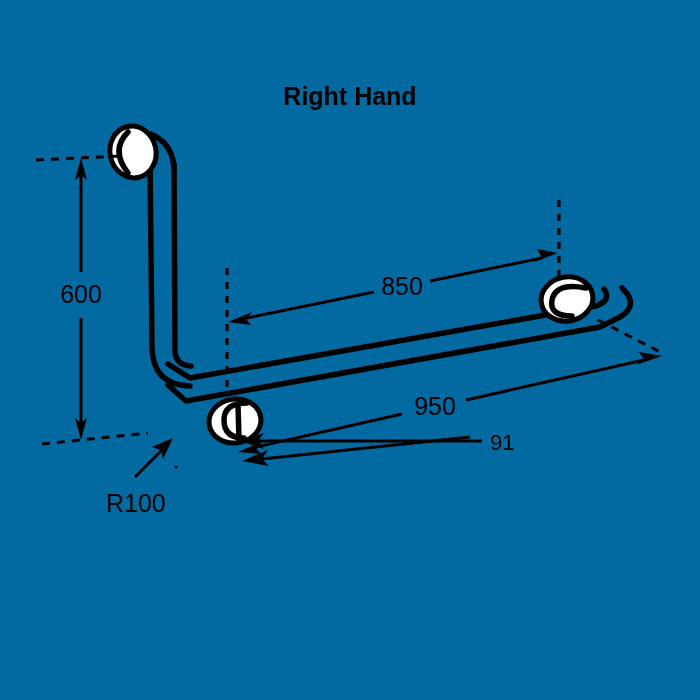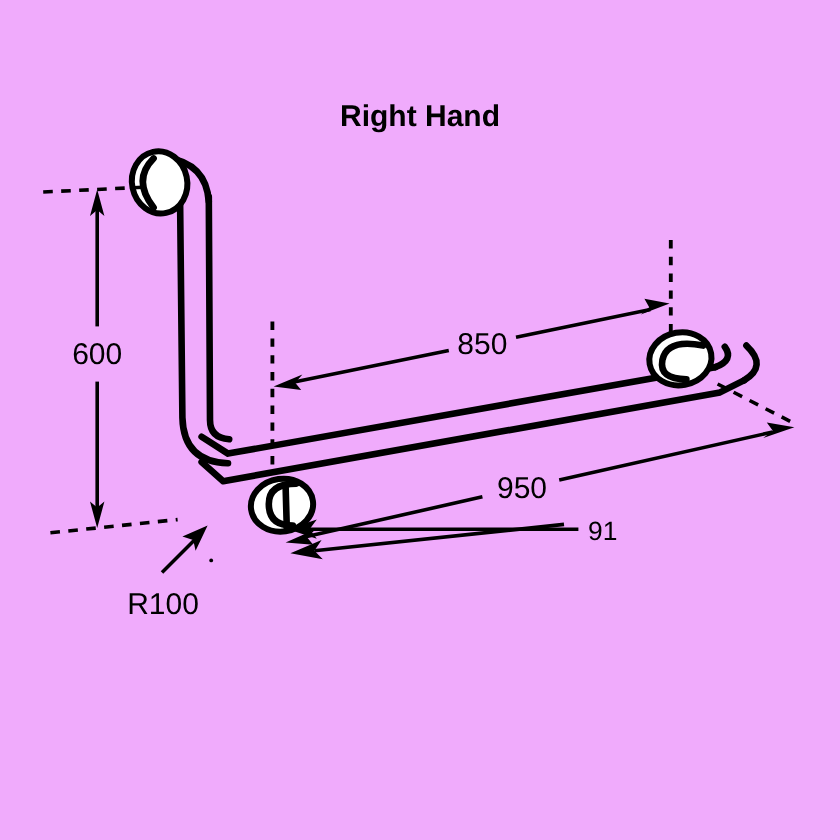--- a/index.html
+++ b/index.html
@@ -10,21 +10,21 @@
   body {
     width: 700px;
     height: 700px;
     overflow: hidden;
     font-family: "Liberation Sans", sans-serif;
   }
   #drawing-root {
     position: relative;
     width: 700px;
     height: 700px;
-    background: #f0abfc;
+    background: #0369a1;
   }
   #drawing-svg {
     position: absolute;
     top: 0;
     left: 0;
     width: 700px;
     height: 700px;
     display: block;
   }
   .title-text {

